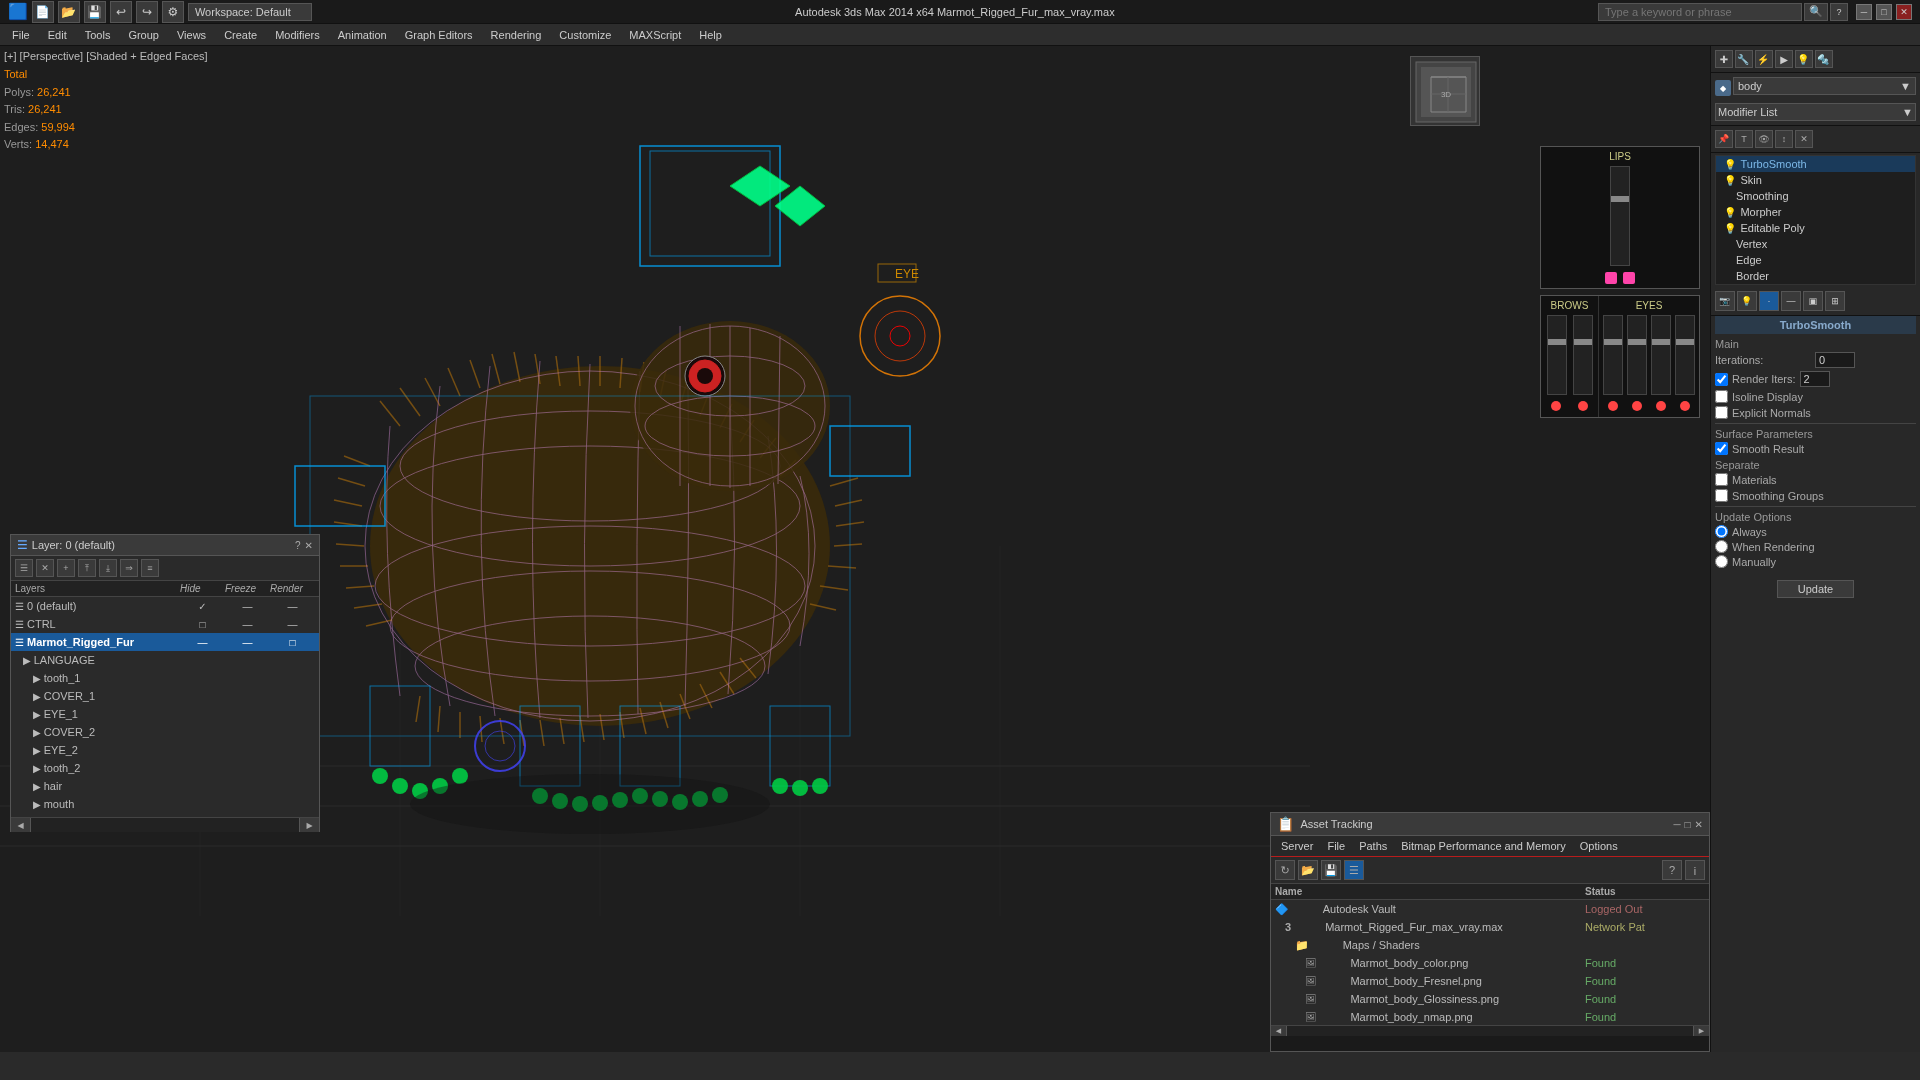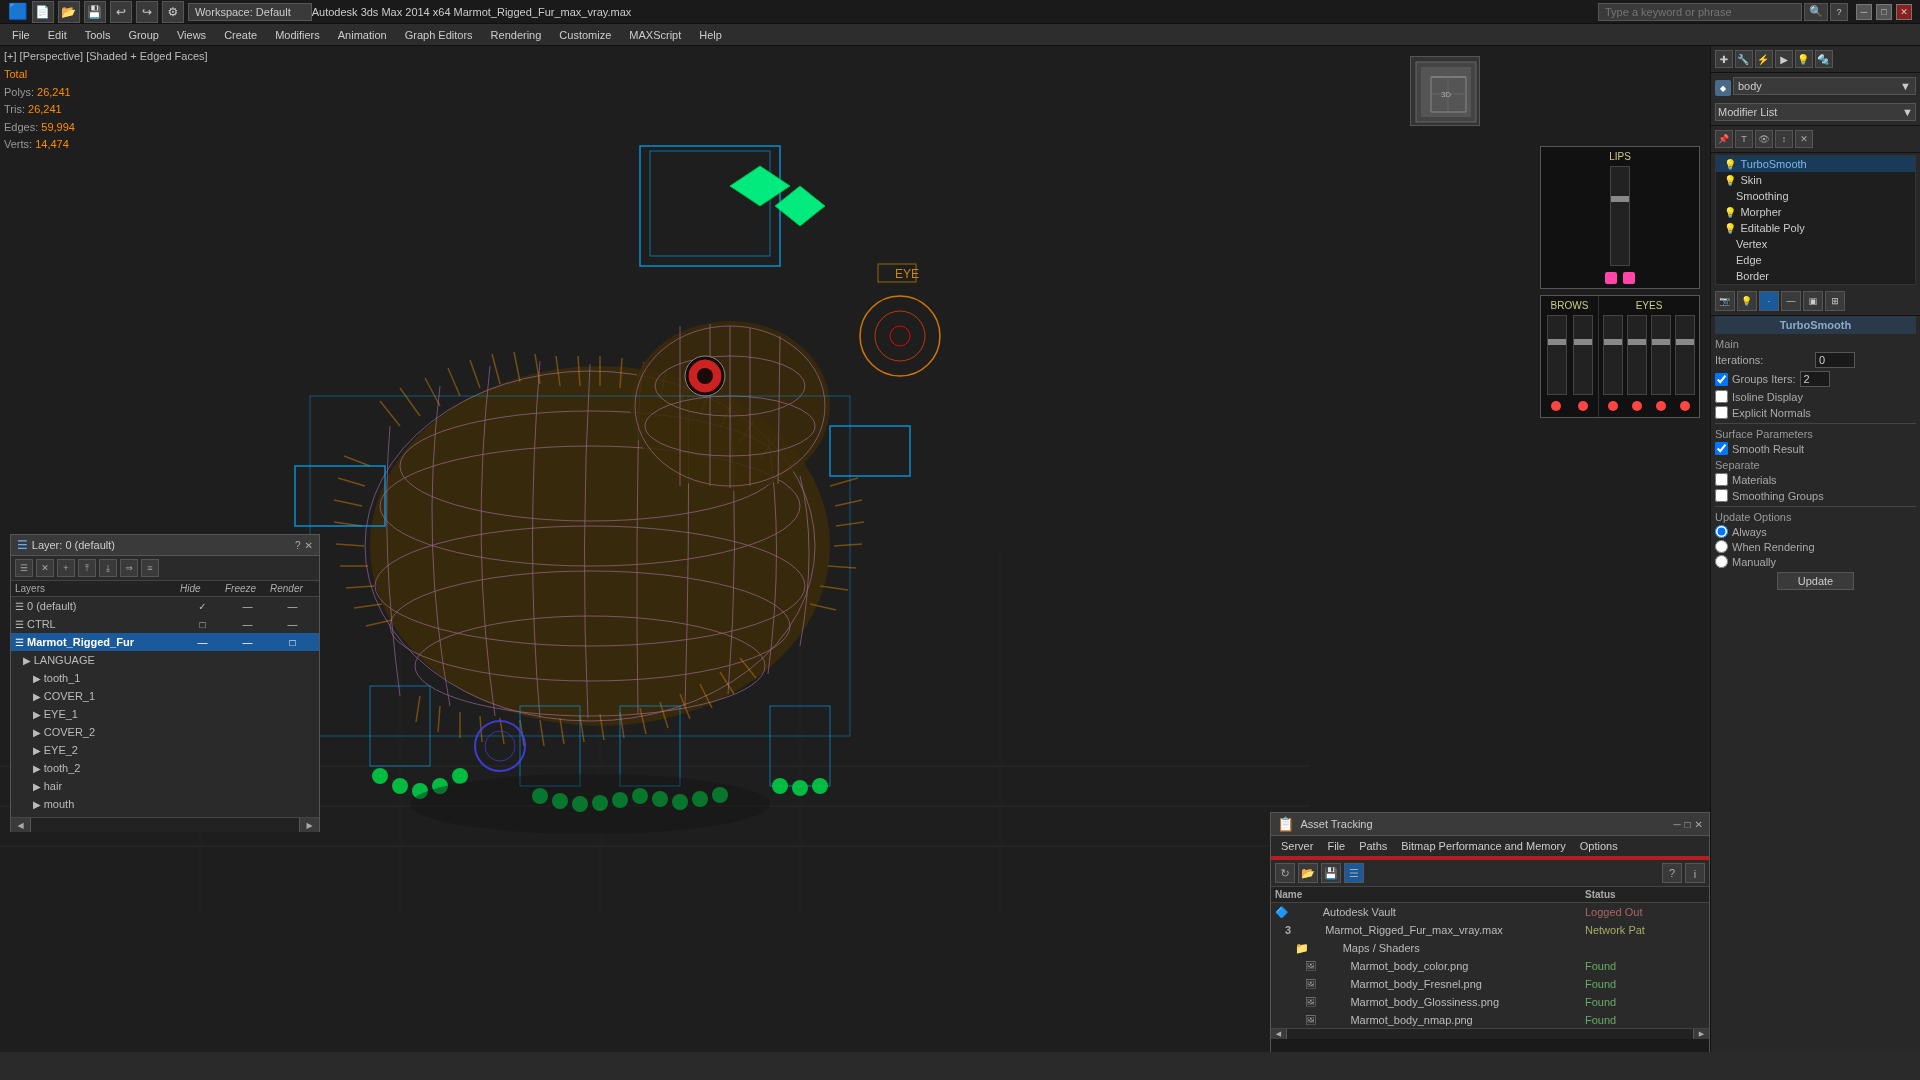--- a/index.html
+++ b/index.html
@@ -26,21 +26,21 @@
       display: flex;
       align-items: center;
       gap: 4px;
     }
     #title-bar-icons span {
       font-size: 16px;
       color: #aaa;
     }
     #window-title {
       flex: 1;
-      text-align: left;
+      text-align: center;
       font-size: 11px;
       color: #ccc;
     }
     #search-box {
       background: #3a3a3a;
       border: 1px solid #555;
       color: #ccc;
       padding: 2px 6px;
       font-size: 11px;
       width: 204px;
@@ -234,21 +234,21 @@
     .radio-row input {
       margin-right: 4px;
     }
     .update-btn {
       background: #3a3a3a;
       border: 1px solid #555;
       color: #ccc;
       padding: 2px 20px;
       font-size: 11px;
       cursor: pointer;
-      margin: 4px auto;
+      margin: 12px auto;
       display: block;
     }
 
     
     #layers-panel {
       position: absolute;
       bottom: 220px;
       left: 10px;
       width: 310px;
       background: #2a2a2a;
@@ -375,21 +375,21 @@
     }
     .asset-ctrl-btn {
       font-size: 10px;
       color: #aaa;
       cursor: pointer;
     }
     #asset-menu-bar {
       display: flex;
       gap: 2px;
       padding: 2px 4px;
-      border-bottom: 4px solid #b91c1c;
+      border-bottom: 1px solid #b91c1c;
       background: #282828;
     }
     .asset-menu-item {
       padding: 2px 6px;
       font-size: 11px;
       color: #ccc;
       cursor: pointer;
     }
     #asset-toolbar {
       display: flex;
@@ -1130,21 +1130,21 @@
 
       <div class="section-label">Main</div>
 
       <div class="param-row">
         <span class="param-label">Iterations:</span>
         <input class="param-value" type="text" value="0" style="">
       </div>
 
       <div class="checkbox-row">
         <input type="checkbox" checked="" style="">
-        <span>Groups Iters:</span>
+        <span>Render Iters:</span>
         <input class="param-value" type="text" value="2" style="margin-left: 4px; width: 30px;">
       </div>
 
       <div class="checkbox-row">
         <input type="checkbox" style="">
         <span>Isoline Display</span>
       </div>
 
       <div class="checkbox-row">
         <input type="checkbox" style="">

